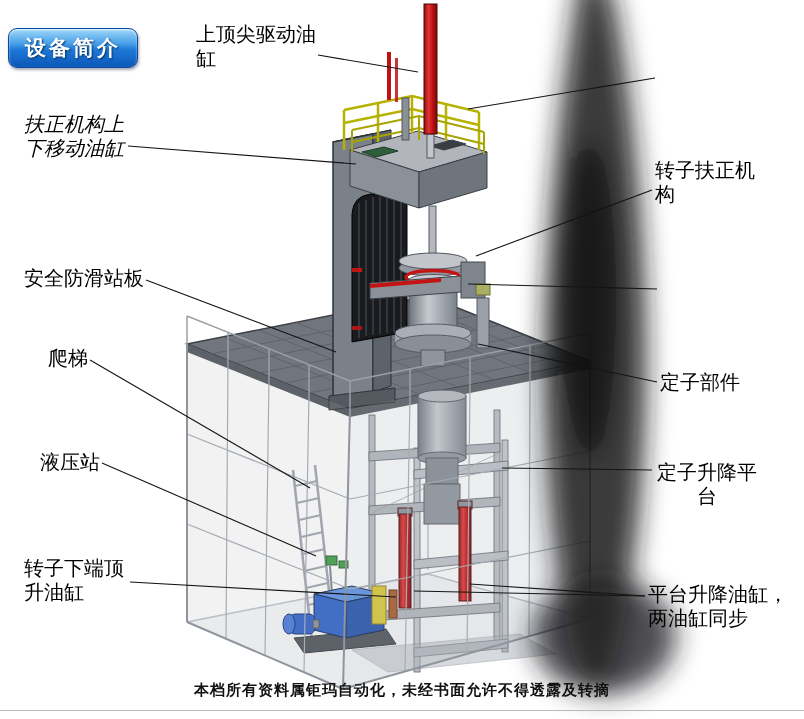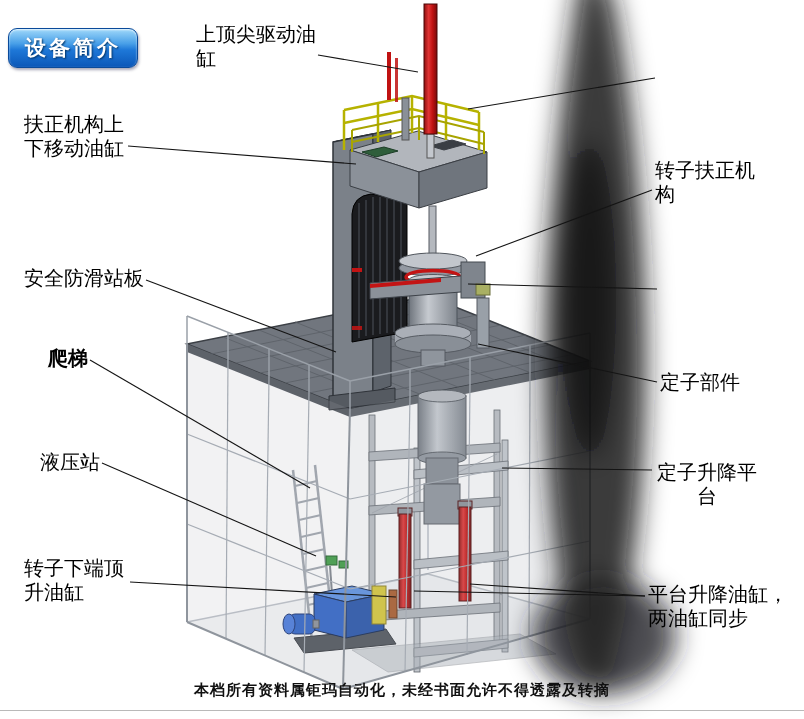--- a/index.html
+++ b/index.html
@@ -16,25 +16,25 @@
     display:flex;align-items:center;justify-content:center;
     color:#ffffff;font-weight:bold;font-size:21px;letter-spacing:3px;
     text-shadow:1px 1px 2px #003366;
   }
   .lbl{
     position:absolute;color:#000;font-size:20px;line-height:1.22;
     word-break:break-all;
   }
   #lbl0{left:196px;top:22px;width:124px;}
   #lbl1{left:658px;top:64px;width:120px;}
-  #lbl2{left:24px;top:112px;width:104px;}
+  #lbl2{left:24px;top:112px;width:104px;font-style:italic;}
   #lbl3{left:655px;top:158px;width:104px;}
   #lbl4{left:24px;top:266px;width:140px;}
   #lbl5{left:660px;top:276px;width:120px;}
-  #lbl6{left:48px;top:346px;width:80px;font-weight:bold;}
+  #lbl6{left:48px;top:346px;width:80px;}
   #lbl7{left:660px;top:370px;width:120px;}
   #lbl8{left:40px;top:450px;width:80px;}
   #lbl9{left:655px;top:460px;width:104px;text-align:center;}
   #lbl10{left:24px;top:556px;width:104px;}
   #lbl11{left:648px;top:582px;width:148px;}
   .footer{
     position:absolute;left:0;top:681px;width:100%;text-align:center;
     font-size:15px;color:#111;letter-spacing:1px;font-weight:bold;
   }
   .bottom-rule{

